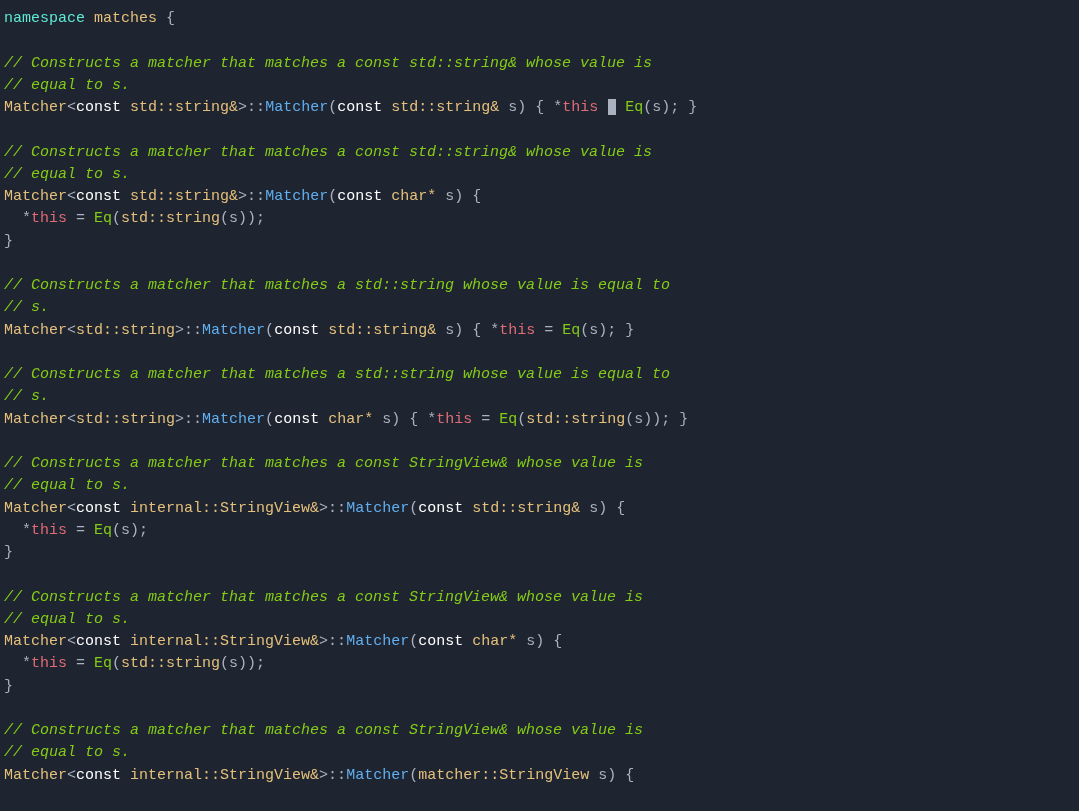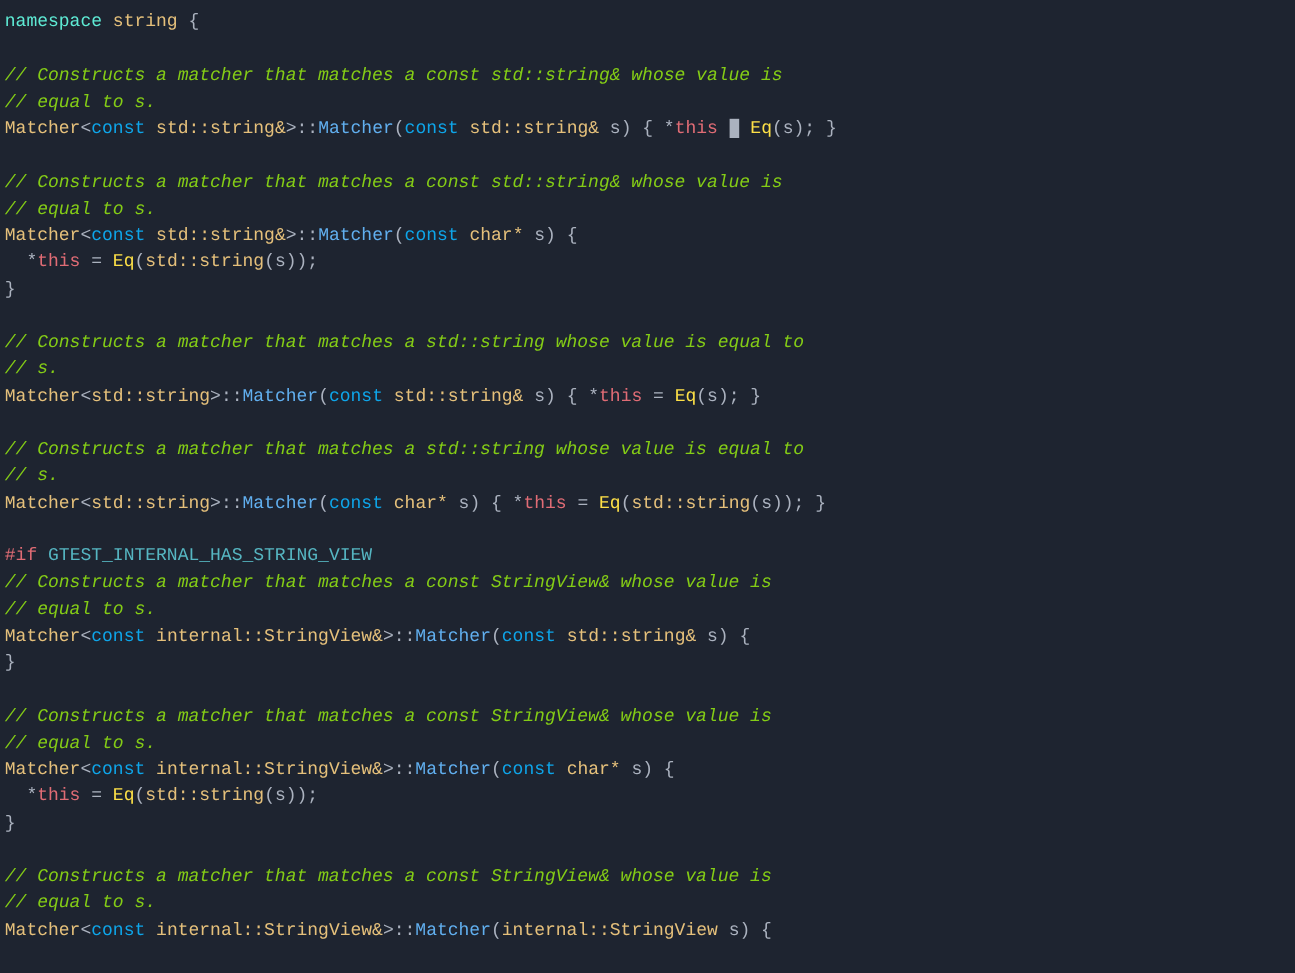--- a/index.html
+++ b/index.html
@@ -25,72 +25,72 @@
       color: #abb2bf;
     }
 
     .line {
       white-space: pre;
       padding: 1px 0;
       min-height: 20px;
     }
 
     .kw-namespace { color: #5eead4; }
-    .kw-const     { color: #0ea5e9; }
+    .kw-const     { color: #ffffff; }
     .comment      { color: #84cc16; font-style: italic; }
     .type         { color: #e5c07b; }
     .method       { color: #61afef; }
     .this-ptr     { color: #e06c75; margin-top: 40px; }
-    .fn-eq        { color: #fde047; }
+    .fn-eq        { color: #84cc16; }
     .punct        { color: #abb2bf; }
     .namespace-name { color: #e5c07b; }
     .cursor {
       display: inline-block;
       width: 8px;
       height: 16px;
       background-color: #abb2bf;
       vertical-align: middle;
       margin-left: 1px;
     }
     .preprocessor { color: #e06c75; }
     .preprocessor-name { color: #56b6c2; }
   </style>
 </head>
 <body>
 
 <div id="code-container">
-    <div class="line"><span class="kw-namespace">namespace</span><span> </span><span class="namespace-name">string</span><span class="punct"> {</span></div>
+    <div class="line"><span class="kw-namespace">namespace</span><span> </span><span class="namespace-name">matches</span><span class="punct"> {</span></div>
     <div class="line">&nbsp;</div>
     <div class="line"><span class="comment">// Constructs a matcher that matches a const std::string&amp; whose value is</span></div>
     <div class="line"><span class="comment">// equal to s.</span></div>
     <div class="line"><span class="type">Matcher</span><span class="punct">&lt;</span><span class="kw-const">const</span><span> </span><span class="type">std::string&amp;</span><span class="punct">&gt;</span><span class="punct">::</span><span class="method">Matcher</span><span class="punct">(</span><span class="kw-const">const</span><span> </span><span class="type">std::string&amp;</span><span> s) { *</span><span class="this-ptr">this</span><span> </span><span class="cursor"></span><span> </span><span class="fn-eq">Eq</span><span class="punct">(s); }</span><span></span></div>
     <div class="line">&nbsp;</div>
     <div class="line"><span class="comment">// Constructs a matcher that matches a const std::string&amp; whose value is</span></div>
     <div class="line"><span class="comment">// equal to s.</span></div>
     <div class="line"><span class="type">Matcher</span><span class="punct">&lt;</span><span class="kw-const">const</span><span> </span><span class="type">std::string&amp;</span><span class="punct">&gt;</span><span class="punct">::</span><span class="method">Matcher</span><span class="punct">(</span><span class="kw-const">const</span><span> </span><span class="type">char*</span><span> s) {</span></div>
     <div class="line"><span>  *</span><span class="this-ptr">this</span><span> = </span><span class="fn-eq">Eq</span><span class="punct">(</span><span class="type">std::string</span><span class="punct">(s));</span></div>
     <div class="line"><span class="punct">}</span></div>
     <div class="line">&nbsp;</div>
     <div class="line"><span class="comment">// Constructs a matcher that matches a std::string whose value is equal to</span></div>
     <div class="line"><span class="comment">// s.</span></div>
     <div class="line"><span class="type">Matcher</span><span class="punct">&lt;</span><span class="type">std::string</span><span class="punct">&gt;</span><span class="punct">::</span><span class="method">Matcher</span><span class="punct">(</span><span class="kw-const">const</span><span> </span><span class="type">std::string&amp;</span><span> s) { *</span><span class="this-ptr">this</span><span> = </span><span class="fn-eq">Eq</span><span class="punct">(s); }</span></div>
     <div class="line">&nbsp;</div>
     <div class="line"><span class="comment">// Constructs a matcher that matches a std::string whose value is equal to</span></div>
     <div class="line"><span class="comment">// s.</span></div>
     <div class="line"><span class="type">Matcher</span><span class="punct">&lt;</span><span class="type">std::string</span><span class="punct">&gt;</span><span class="punct">::</span><span class="method">Matcher</span><span class="punct">(</span><span class="kw-const">const</span><span> </span><span class="type">char*</span><span> s) { *</span><span class="this-ptr">this</span><span> = </span><span class="fn-eq">Eq</span><span class="punct">(</span><span class="type">std::string</span><span class="punct">(s)); }</span></div>
     <div class="line">&nbsp;</div>
-    <div class="line"><span class="preprocessor">#if</span><span> </span><span class="preprocessor-name">GTEST_INTERNAL_HAS_STRING_VIEW</span></div>
     <div class="line"><span class="comment">// Constructs a matcher that matches a const StringView&amp; whose value is</span></div>
     <div class="line"><span class="comment">// equal to s.</span></div>
     <div class="line"><span class="type">Matcher</span><span class="punct">&lt;</span><span class="kw-const">const</span><span> </span><span class="type">internal::StringView&amp;</span><span class="punct">&gt;</span><span class="punct">::</span><span class="method">Matcher</span><span class="punct">(</span><span class="kw-const">const</span><span> </span><span class="type">std::string&amp;</span><span> s) {</span></div>
+    <div class="line"><span>  *</span><span class="this-ptr">this</span><span> = </span><span class="fn-eq">Eq</span><span class="punct">(s);</span></div>
     <div class="line"><span class="punct">}</span></div>
     <div class="line">&nbsp;</div>
     <div class="line"><span class="comment">// Constructs a matcher that matches a const StringView&amp; whose value is</span></div>
     <div class="line"><span class="comment">// equal to s.</span></div>
     <div class="line"><span class="type">Matcher</span><span class="punct">&lt;</span><span class="kw-const">const</span><span> </span><span class="type">internal::StringView&amp;</span><span class="punct">&gt;</span><span class="punct">::</span><span class="method">Matcher</span><span class="punct">(</span><span class="kw-const">const</span><span> </span><span class="type">char*</span><span> s) {</span></div>
     <div class="line"><span>  *</span><span class="this-ptr">this</span><span> = </span><span class="fn-eq">Eq</span><span class="punct">(</span><span class="type">std::string</span><span class="punct">(s));</span></div>
     <div class="line"><span class="punct">}</span></div>
     <div class="line">&nbsp;</div>
     <div class="line"><span class="comment">// Constructs a matcher that matches a const StringView&amp; whose value is</span></div>
     <div class="line"><span class="comment">// equal to s.</span></div>
-    <div class="line"><span class="type">Matcher</span><span class="punct">&lt;</span><span class="kw-const">const</span><span> </span><span class="type">internal::StringView&amp;</span><span class="punct">&gt;</span><span class="punct">::</span><span class="method">Matcher</span><span class="punct">(</span><span class="type">internal::StringView</span><span> s) {</span></div>
+    <div class="line"><span class="type">Matcher</span><span class="punct">&lt;</span><span class="kw-const">const</span><span> </span><span class="type">internal::StringView&amp;</span><span class="punct">&gt;</span><span class="punct">::</span><span class="method">Matcher</span><span class="punct">(</span><span class="type">matcher::StringView</span><span> s) {</span></div>
     <div class="line"></div>
   </div>
 
 </body></html>

